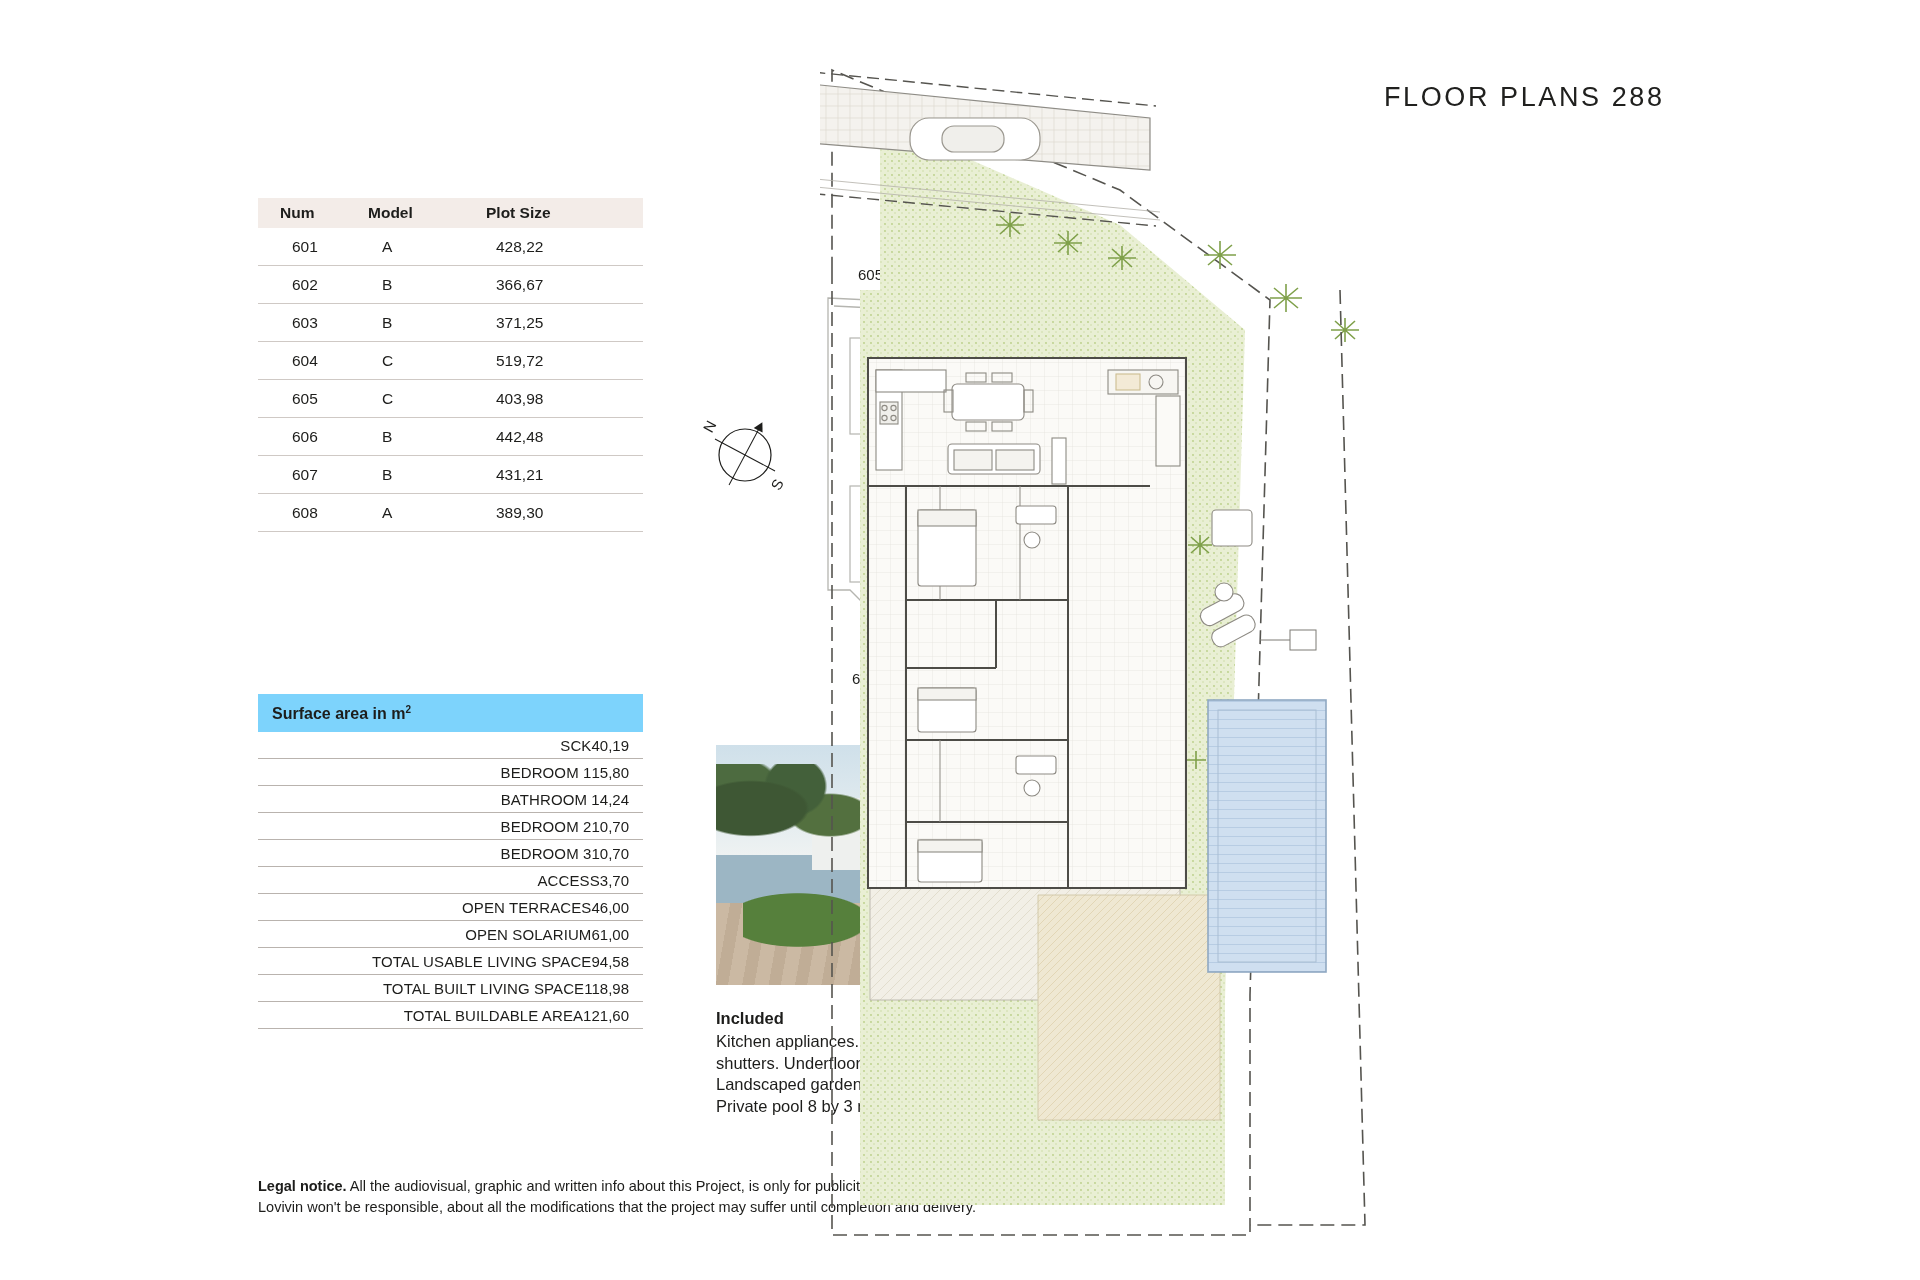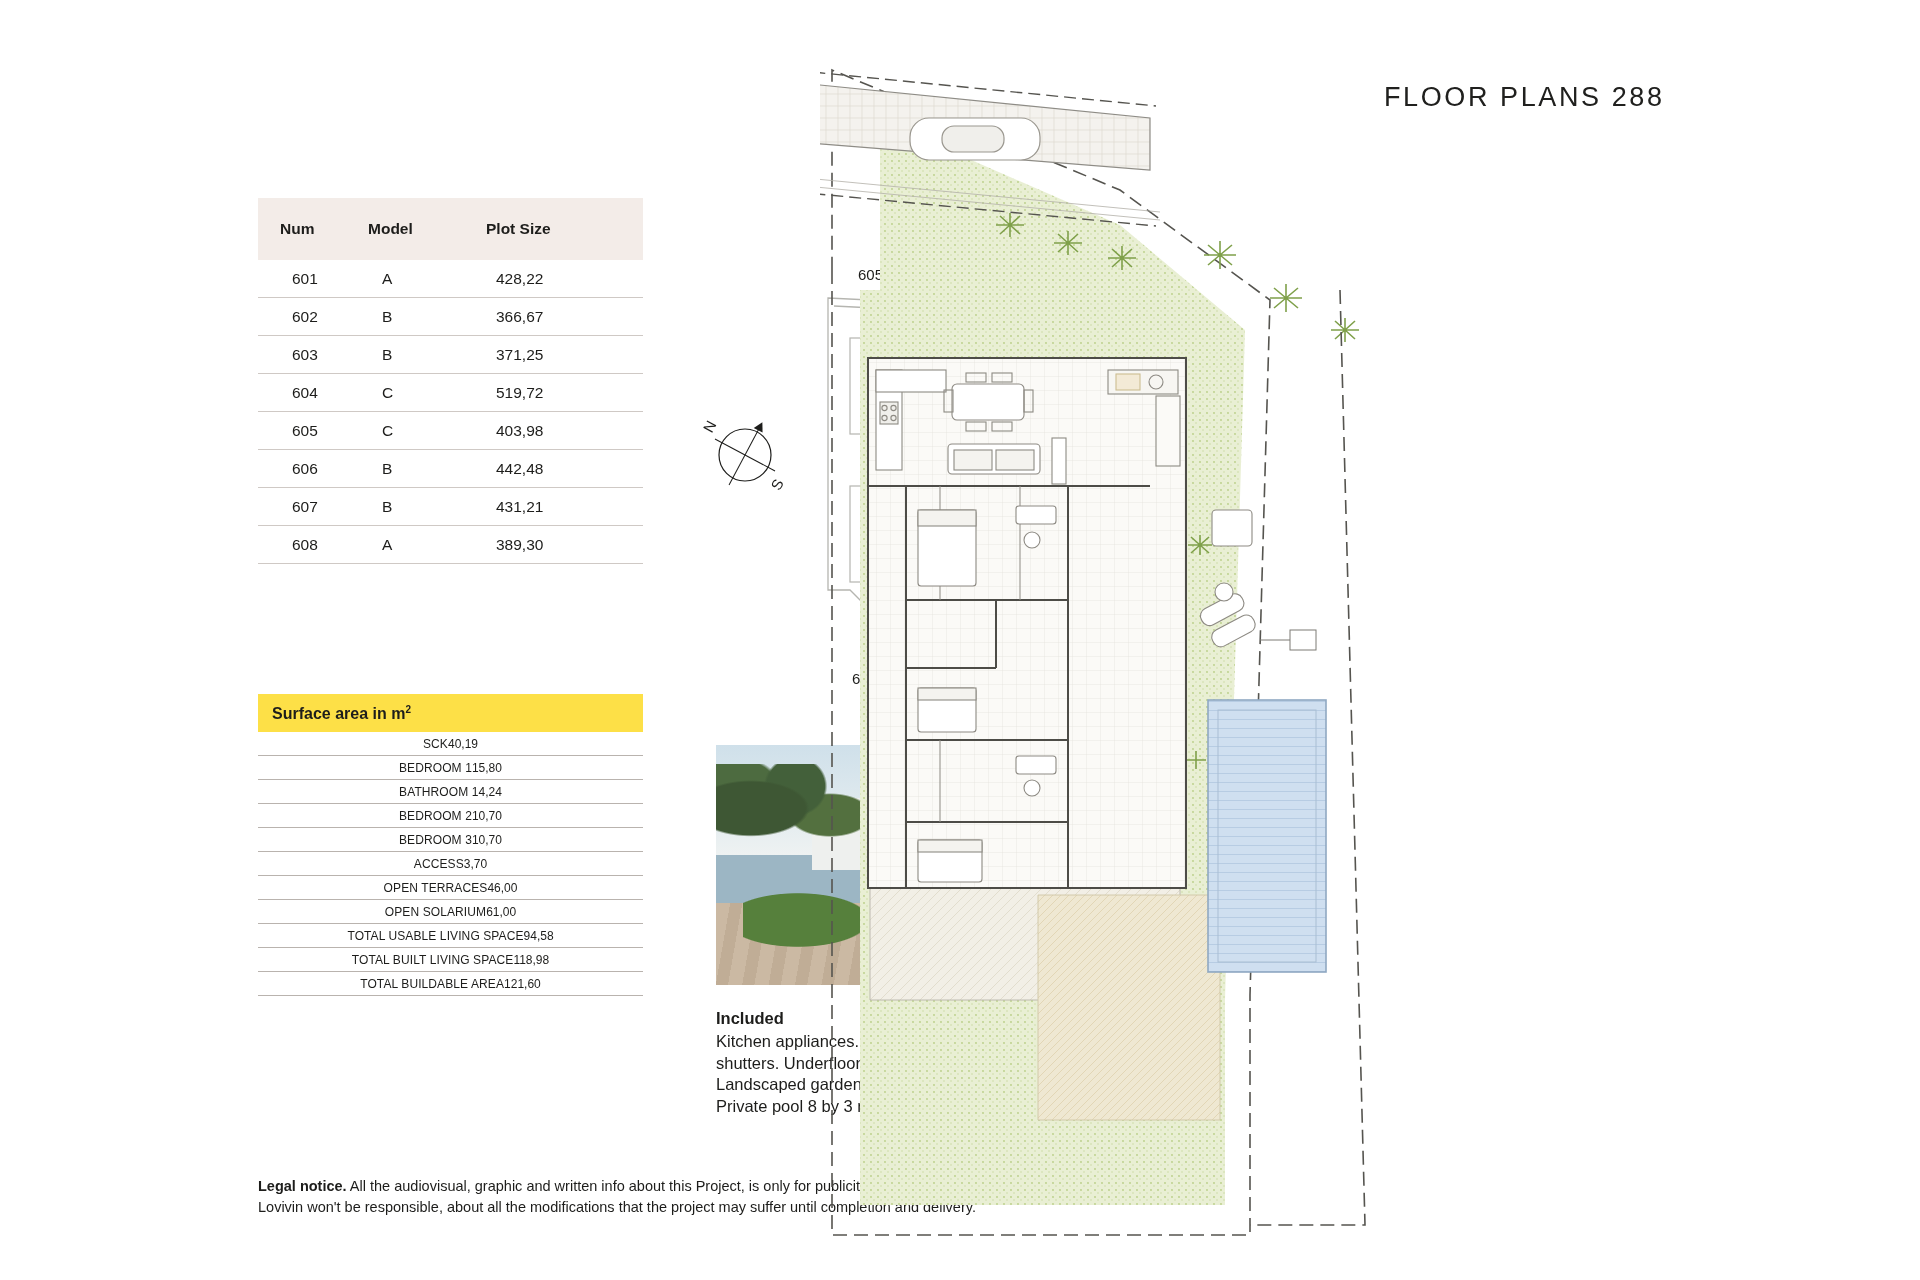--- a/index.html
+++ b/index.html
@@ -26,21 +26,21 @@
 
   
   #plot-table {
     position: absolute;
     left: 258px; top: 198px;
     width: 385px;
   }
   #plot-table .thead {
     background: #f3ece8;
     display: flex;
-    padding: 22px 22px;
+    padding: 6px 22px;
     font-weight: bold;
     font-size: 15.5px;
   }
   #plot-table .thead .c1 { width: 88px; }
   #plot-table .thead .c2 { width: 118px; }
   #plot-table .thead .c3 { width: 120px; }
   #plot-table .row {
     display: flex;
     padding: 10px 22px 9px 22px;
     font-size: 15.5px;
@@ -57,31 +57,31 @@
   }
   #plot-table .note sup { font-size: 10px; }
 
   
   #surface-table {
     position: absolute;
     left: 258px; top: 694px;
     width: 385px;
   }
   #surface-table .shead {
-    background: #fde047;
+    background: #7dd3fc;
     padding: 10px 14px 9px 14px;
     font-weight: bold;
     font-size: 16px;
   }
   #surface-table .shead sup { font-size: 10px; }
   #surface-table .srow {
     display: flex;
-    justify-content: center;
+    justify-content: flex-end;
     padding: 5px 14px 4px 14px;
-    font-size: 12px;
+    font-size: 15px;
     border-bottom: 1px solid #b9b3ae;
   }
   #surface-table .srow .lbl { letter-spacing: 0.1px; }
   #surface-table .srow .val { }
 
   
   #site-plan {
     position: absolute;
     left: 820px; top: 280px;
     width: 360px; height: 400px;

